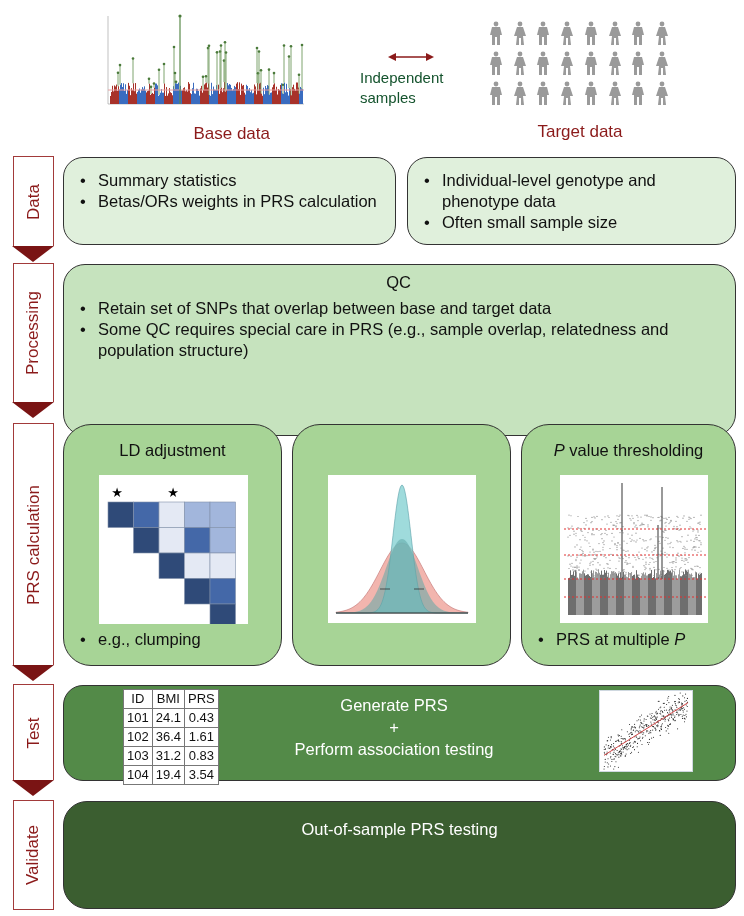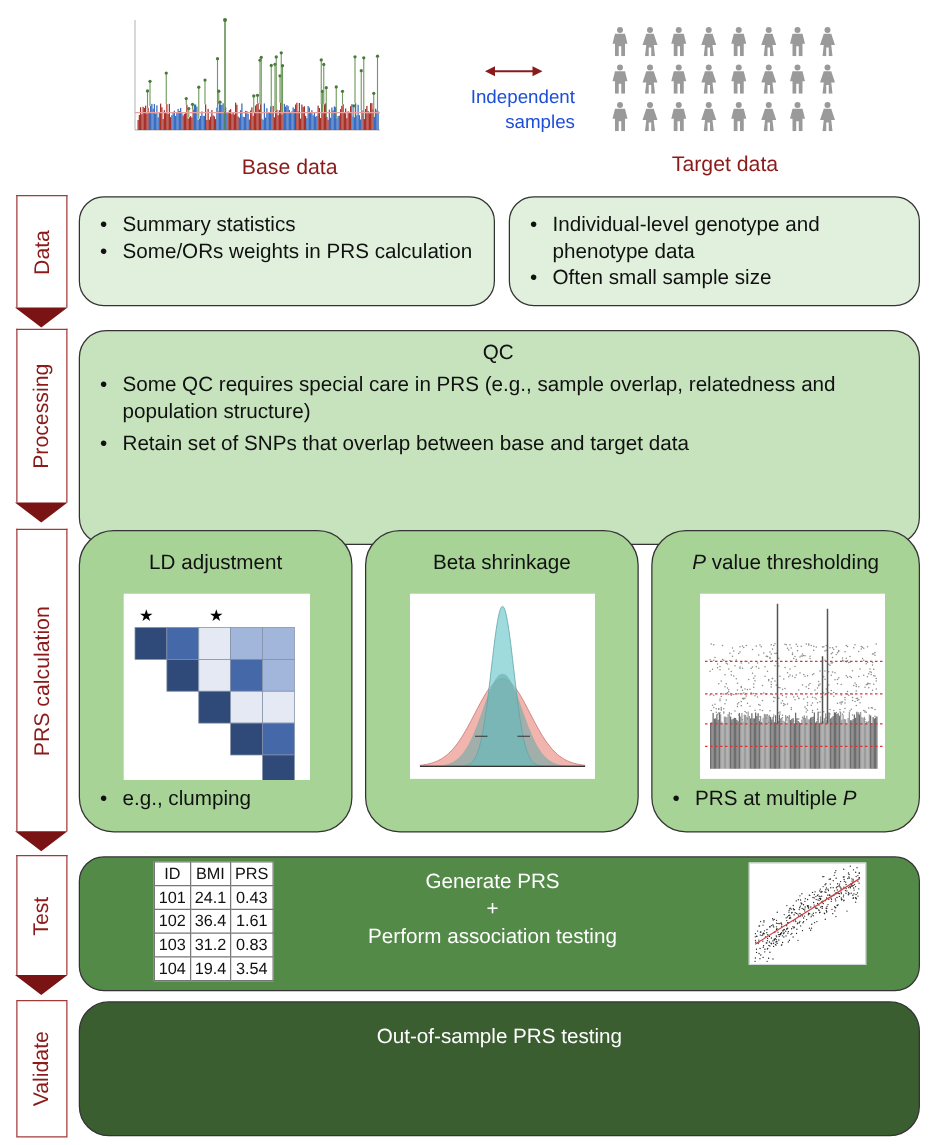--- a/index.html
+++ b/index.html
@@ -7,21 +7,21 @@
   body { position: relative; font-family: "Liberation Sans", sans-serif; color: #111; }
 
   .abs { position: absolute; }
 
   
   .manhattan { left: 100px; top: 12px; width: 208px; height: 104px; }
   .base-label, .target-label { font-size: 17px; color: #8b1a1a; text-align: center; }
   .base-label { left: 140px; top: 124px; width: 130px; text-align: right; }
   .target-label { left: 510px; top: 122px; width: 140px; }
   .indep-arrow { left: 388px; top: 50px; width: 46px; height: 14px; }
-  .indep-text { left: 360px; top: 68px; width: 100px; text-align: right; font-size: 15px; line-height: 20px; color: #1d4ed8; }
+  .indep-text { left: 360px; top: 68px; width: 100px; text-align: left; font-size: 15px; line-height: 20px; color: #14532d; }
   .people { left: 484px; top: 18px; width: 190px; height: 90px; display: grid; grid-template-columns: repeat(8, 1fr); grid-template-rows: repeat(3, 1fr); }
   .person { display: flex; align-items: center; justify-content: center; }
 
   
   .stage { position: absolute; left: 13px; width: 41px; }
   .stage-box { position: absolute; left: 0; top: 0; width: 41px; border: 1.5px solid #a23a3a; background: #fff; border-bottom: none; display: flex; align-items: center; justify-content: center; }
   .stage-text { transform: rotate(-90deg); white-space: nowrap; color: #8b1a1a; font-size: 17px; }
   .stage-arrow { position: absolute; left: -1px; width: 0; height: 0; border-left: 21.5px solid transparent; border-right: 21.5px solid transparent; border-top: 16px solid #7a1414; }
 
   
@@ -501,35 +501,35 @@
 </div>
 <div class="stage" style="top:800px;height:110px;">
   <div class="stage-box" style="height:110px;border-bottom:1.5px solid #a23a3a;">
       <span class="stage-text">Validate</span>
     </div>
 </div>
 
 <div class="box light" style="left:63px;top:157px;width:333px;height:88px;padding:12px 10px 0 8px;">
   <ul class="bullets">
     <li>Summary statistics</li>
-    <li>Some/ORs weights in PRS calculation</li>
+    <li>Betas/ORs weights in PRS calculation</li>
   </ul>
 </div>
 <div class="box light" style="left:407px;top:157px;width:329px;height:88px;padding:12px 10px 0 8px;">
   <ul class="bullets">
     <li>Individual-level genotype and phenotype data</li>
     <li>Often small sample size</li>
   </ul>
 </div>
 
 <div class="box mid" style="left:63px;top:264px;width:673px;height:172px;padding:8px 10px 0 8px;border-radius:22px;">
   <div class="box-title" style="margin-bottom:6px;">QC</div>
   <ul class="bullets">
+    <li>Retain set of SNPs that overlap between base and target data</li>
     <li style="margin-bottom:5px;">Some QC requires special care in PRS (e.g., sample overlap, relatedness and population structure)</li>
-    <li>Retain set of SNPs that overlap between base and target data</li>
   </ul>
 </div>
 
 <div class="box calc" style="left:63px;top:424px;width:219px;height:242px;">
   <div class="box-title" style="margin-top:16px;">LD adjustment</div>
   <svg class="figure-panel" style="left:35px;top:50px;width:149px;height:149px;" viewBox="0 0 149 149">
     <rect x="0" y="0" width="149" height="149" fill="#fff"></rect>
     <g id="ld-cells">
         <rect x="9" y="27" width="25.5" height="25.5" fill="#2f4a78" stroke="#8090a8" stroke-width="0.6"></rect>
         <rect x="34.5" y="27" width="25.5" height="25.5" fill="#4468a8" stroke="#8090a8" stroke-width="0.6"></rect>
@@ -549,21 +549,20 @@
       </g>
     <text x="18" y="22" font-size="13" text-anchor="middle" fill="#000">★</text>
     <text x="74" y="22" font-size="13" text-anchor="middle" fill="#000">★</text>
   </svg>
   <ul class="bullets" style="position:absolute;left:8px;top:204px;">
     <li>e.g., clumping</li>
   </ul>
 </div>
 
 <div class="box calc" style="left:292px;top:424px;width:219px;height:242px;">
-  <div class="box-title" style="margin-top:16px;">Beta shrinkage</div>
   <svg class="figure-panel" style="left:35px;top:50px;width:148px;height:148px;" viewBox="0 0 148 148">
     <rect x="0" y="0" width="148" height="148" fill="#fff"></rect>
     <path id="shr-red" fill="#f0a8a0" fill-opacity="0.85" stroke="#c07070" stroke-width="0.6" d="M8 138 L8 137.22 L9 137.11 L10 136.98 L11 136.84 L12 136.68 L13 136.50 L14 136.30 L15 136.08 L16 135.83 L17 135.56 L18 135.26 L19 134.92 L20 134.56 L21 134.16 L22 133.72 L23 133.23 L24 132.71 L25 132.14 L26 131.52 L27 130.85 L28 130.13 L29 129.36 L30 128.53 L31 127.64 L32 126.68 L33 125.67 L34 124.60 L35 123.46 L36 122.25 L37 120.98 L38 119.65 L39 118.25 L40 116.79 L41 115.27 L42 113.70 L43 112.06 L44 110.37 L45 108.64 L46 106.86 L47 105.04 L48 103.18 L49 101.30 L50 99.39 L51 97.47 L52 95.54 L53 93.61 L54 91.69 L55 89.79 L56 87.91 L57 86.07 L58 84.27 L59 82.52 L60 80.83 L61 79.21 L62 77.68 L63 76.23 L64 74.87 L65 73.62 L66 72.48 L67 71.46 L68 70.56 L69 69.78 L70 69.15 L71 68.65 L72 68.29 L73 68.07 L74 68.00 L75 68.07 L76 68.29 L77 68.65 L78 69.15 L79 69.78 L80 70.56 L81 71.46 L82 72.48 L83 73.62 L84 74.87 L85 76.23 L86 77.68 L87 79.21 L88 80.83 L89 82.52 L90 84.27 L91 86.07 L92 87.91 L93 89.79 L94 91.69 L95 93.61 L96 95.54 L97 97.47 L98 99.39 L99 101.30 L100 103.18 L101 105.04 L102 106.86 L103 108.64 L104 110.37 L105 112.06 L106 113.70 L107 115.27 L108 116.79 L109 118.25 L110 119.65 L111 120.98 L112 122.25 L113 123.46 L114 124.60 L115 125.67 L116 126.68 L117 127.64 L118 128.53 L119 129.36 L120 130.13 L121 130.85 L122 131.52 L123 132.14 L124 132.71 L125 133.23 L126 133.72 L127 134.16 L128 134.56 L129 134.92 L130 135.26 L131 135.56 L132 135.83 L133 136.08 L134 136.30 L135 136.50 L136 136.68 L137 136.84 L138 136.98 L139 137.11 L140 137.22 L140 138 Z"></path>
     <path id="shr-blue" fill="#7fcfd0" fill-opacity="0.75" stroke="#5aa0a8" stroke-width="0.6" d="M8 138 L8 138.00 L9 138.00 L10 138.00 L11 138.00 L12 138.00 L13 138.00 L14 138.00 L15 138.00 L16 138.00 L17 138.00 L18 138.00 L19 138.00 L20 138.00 L21 138.00 L22 138.00 L23 138.00 L24 138.00 L25 138.00 L26 138.00 L27 138.00 L28 138.00 L29 138.00 L30 138.00 L31 138.00 L32 138.00 L33 138.00 L34 137.99 L35 137.99 L36 137.98 L37 137.97 L38 137.96 L39 137.93 L40 137.90 L41 137.85 L42 137.77 L43 137.66 L44 137.51 L45 137.29 L46 136.99 L47 136.58 L48 136.03 L49 135.30 L50 134.34 L51 133.11 L52 131.55 L53 129.59 L54 127.16 L55 124.21 L56 120.68 L57 116.50 L58 111.64 L59 106.08 L60 99.83 L61 92.90 L62 85.38 L63 77.35 L64 68.96 L65 60.36 L66 51.77 L67 43.41 L68 35.51 L69 28.30 L70 22.04 L71 16.92 L72 13.12 L73 10.79 L74 10.00 L75 10.79 L76 13.12 L77 16.92 L78 22.04 L79 28.30 L80 35.51 L81 43.41 L82 51.77 L83 60.36 L84 68.96 L85 77.35 L86 85.38 L87 92.90 L88 99.83 L89 106.08 L90 111.64 L91 116.50 L92 120.68 L93 124.21 L94 127.16 L95 129.59 L96 131.55 L97 133.11 L98 134.34 L99 135.30 L100 136.03 L101 136.58 L102 136.99 L103 137.29 L104 137.51 L105 137.66 L106 137.77 L107 137.85 L108 137.90 L109 137.93 L110 137.96 L111 137.97 L112 137.98 L113 137.99 L114 137.99 L115 138.00 L116 138.00 L117 138.00 L118 138.00 L119 138.00 L120 138.00 L121 138.00 L122 138.00 L123 138.00 L124 138.00 L125 138.00 L126 138.00 L127 138.00 L128 138.00 L129 138.00 L130 138.00 L131 138.00 L132 138.00 L133 138.00 L134 138.00 L135 138.00 L136 138.00 L137 138.00 L138 138.00 L139 138.00 L140 138.00 L140 138 Z"></path>
       <path d="M8 138 L8 137.99 L9 137.98 L10 137.98 L11 137.97 L12 137.96 L13 137.95 L14 137.93 L15 137.92 L16 137.90 L17 137.87 L18 137.84 L19 137.80 L20 137.75 L21 137.69 L22 137.62 L23 137.54 L24 137.44 L25 137.32 L26 137.18 L27 137.01 L28 136.81 L29 136.58 L30 136.31 L31 136.00 L32 135.64 L33 135.22 L34 134.75 L35 134.21 L36 133.59 L37 132.89 L38 132.11 L39 131.24 L40 130.26 L41 129.18 L42 127.99 L43 126.67 L44 125.24 L45 123.68 L46 122.00 L47 120.18 L48 118.24 L49 116.17 L50 113.98 L51 111.67 L52 109.25 L53 106.73 L54 104.12 L55 101.44 L56 98.70 L57 95.92 L58 93.12 L59 90.32 L60 87.54 L61 84.80 L62 82.14 L63 79.58 L64 77.13 L65 74.83 L66 72.70 L67 70.75 L68 69.02 L69 67.53 L70 66.28 L71 65.29 L72 64.58 L73 64.14 L74 64.00 L75 64.14 L76 64.58 L77 65.29 L78 66.28 L79 67.53 L80 69.02 L81 70.75 L82 72.70 L83 74.83 L84 77.13 L85 79.58 L86 82.14 L87 84.80 L88 87.54 L89 90.32 L90 93.12 L91 95.92 L92 98.70 L93 101.44 L94 104.12 L95 106.73 L96 109.25 L97 111.67 L98 113.98 L99 116.17 L100 118.24 L101 120.18 L102 122.00 L103 123.68 L104 125.24 L105 126.67 L106 127.99 L107 129.18 L108 130.26 L109 131.24 L110 132.11 L111 132.89 L112 133.59 L113 134.21 L114 134.75 L115 135.22 L116 135.64 L117 136.00 L118 136.31 L119 136.58 L120 136.81 L121 137.01 L122 137.18 L123 137.32 L124 137.44 L125 137.54 L126 137.62 L127 137.69 L128 137.75 L129 137.80 L130 137.84 L131 137.87 L132 137.90 L133 137.92 L134 137.93 L135 137.95 L136 137.96 L137 137.97 L138 137.98 L139 137.98 L140 137.99 L140 138 Z" fill="#5fa8a8" fill-opacity="0.55"></path>
     <line x1="8" y1="138" x2="140" y2="138" stroke="#333" stroke-width="1"></line>
     <line x1="52" y1="114" x2="62" y2="114" stroke="#333" stroke-width="0.8"></line>
     <line x1="86" y1="114" x2="96" y2="114" stroke="#333" stroke-width="0.8"></line>
   </svg>
 </div>
@@ -1188,21 +1187,21 @@
     <line x1="4" y1="54" x2="146" y2="54" stroke="#e03030" stroke-width="1" stroke-dasharray="2,2"></line>
     <line x1="4" y1="80" x2="146" y2="80" stroke="#e03030" stroke-width="1" stroke-dasharray="2,2"></line>
     <line x1="4" y1="104" x2="146" y2="104" stroke="#e03030" stroke-width="1" stroke-dasharray="2,2"></line>
     <line x1="4" y1="122" x2="146" y2="122" stroke="#e03030" stroke-width="1" stroke-dasharray="2,2"></line>
   </svg>
   <ul class="bullets" style="position:absolute;left:8px;top:204px;">
     <li><span>PRS at multiple </span><i>P</i></li>
   </ul>
 </div>
 
-<div class="box test" style="left:63px;top:685px;width:673px;height:108px;">
+<div class="box test" style="left:63px;top:685px;width:673px;height:96px;">
   <table class="prs abs" style="left:59px;top:3px;">
     <tbody>
         <tr>
       <td>ID</td>
       <td>BMI</td>
       <td>PRS</td>
     </tr>
     <tr>
       <td>101</td>
       <td>24.1</td>

